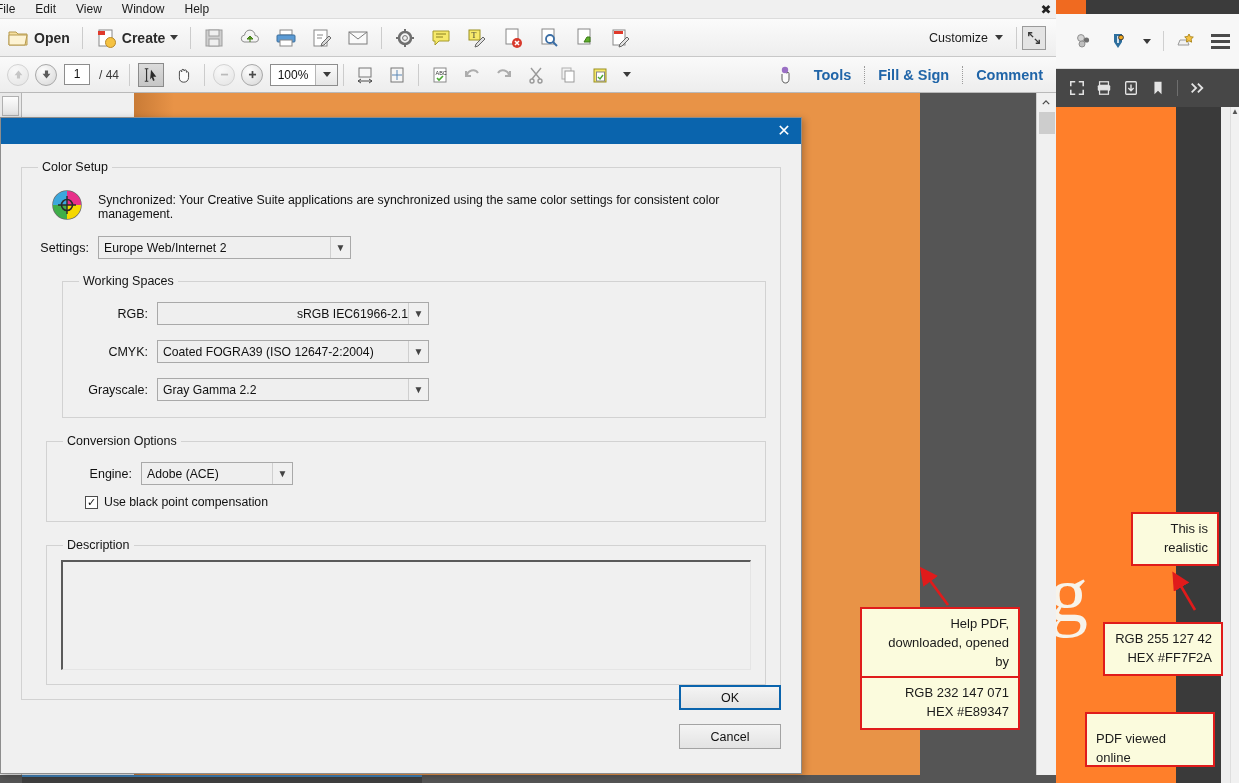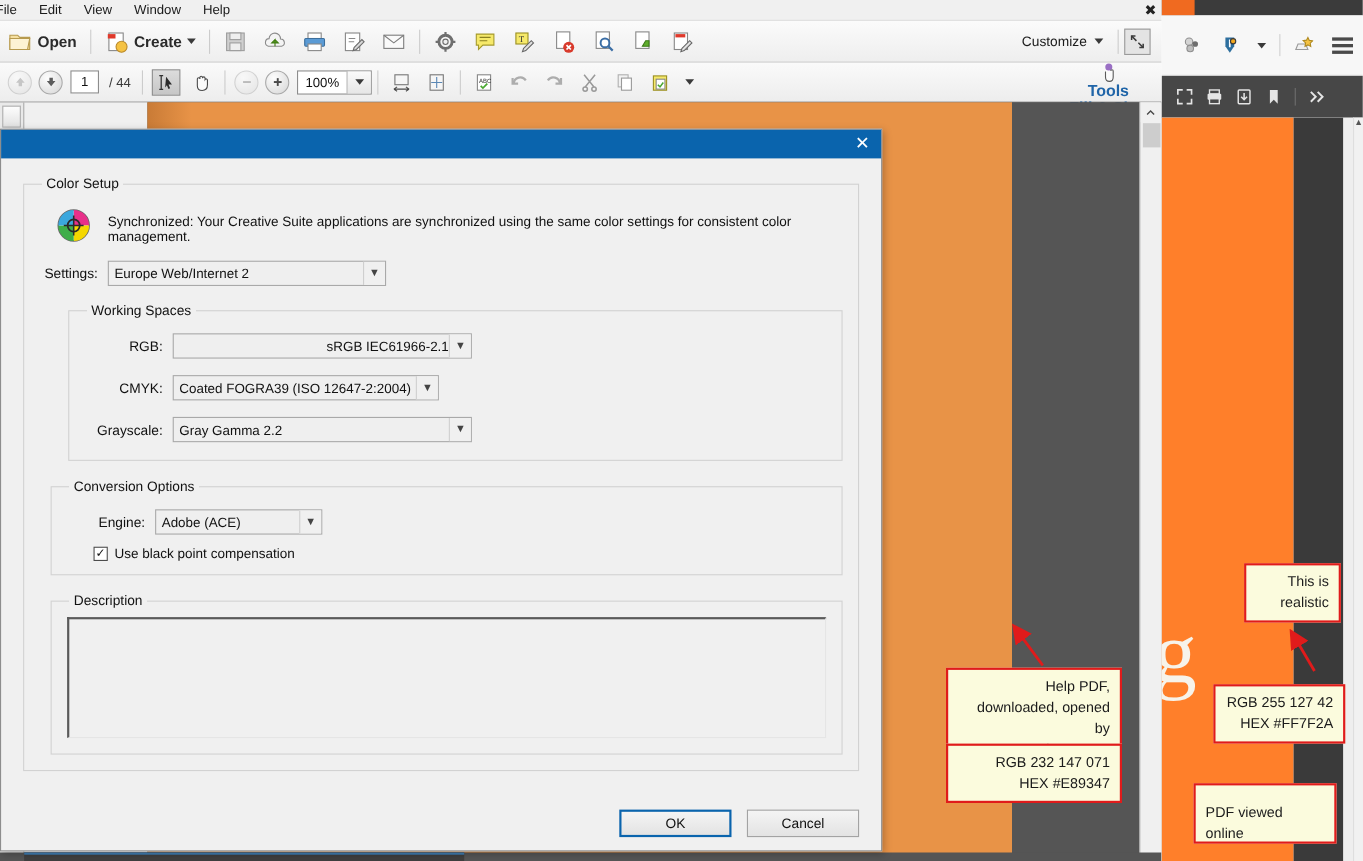--- a/index.html
+++ b/index.html
@@ -92,21 +92,21 @@
     display: flex; align-items: center; margin-left: 4px;
     border: 1px solid #8d8d8d; height: 22px; background: #fff;
   }
   .zoomval { width: 44px; font-size: 12px; text-align: center; color: #111; }
   .zoomdrop {
     width: 22px; height: 20px; border-left: 1px solid #b5b5b5;
     background: linear-gradient(#fafafa,#e6e6e6);
     display: flex; align-items: center; justify-content: center;
   }
   .right-tools {
-    margin-left: auto; display: flex; align-items: center; height: 100%; flex-direction: column;
+    margin-left: auto; display: flex; align-items: center; height: 100%;
   }
   .rt-label {
     font-size: 14.5px; font-weight: bold; color: #2065a8; padding: 0 13px;
   }
   .rt-dot { width: 1px; height: 18px; border-left: 1px dotted #9c9c9c; }
 
   
   .docarea {
     position: absolute; left: 0; top: 93px; width: 1056px; height: 690px;
     background: #555555;
@@ -210,21 +210,21 @@
   .chk { font-size: 11px; color: #111; line-height: 1; }
   .checkrow span.lbl { font-size: 12.3px; color: #111; }
 
   .descbox {
     height: 110px; border-top: 2px solid #5a5a5a; border-left: 2px solid #5a5a5a;
     border-right: 1px solid #e5e5e5; border-bottom: 1px solid #e5e5e5;
     background: #f0f0f0;
   }
 
   .btnrow {
-    position: absolute; right: 20px; bottom: 14px; display: flex; gap: 14px;
+    position: absolute; right: 20px; bottom: 26px; display: flex; gap: 14px; flex-direction: column;
   }
   .btn {
     width: 102px; height: 25px; font-size: 12.5px; color: #111;
     background: linear-gradient(#f4f4f4,#e3e3e3); border: 1px solid #a3a3a3;
     display: flex; align-items: center; justify-content: center;
   }
   .btn.primary { border: 2px solid #0a64ad; }
 
   
   #browser {
@@ -646,21 +646,21 @@
               <div class="combo" style="width:272px;background:#efefef;text-align:right;">
                 <span class="val">sRGB IEC61966-2.1</span>
                 <span class="arrow">
                     <span class="chev">▼</span>
                   </span>
               </div>
             </div>
 
             <div class="fld-row">
               <span class="fld-label" style="width:80px;">CMYK:</span>
-              <div class="combo" style="width:242px;background:#efefef;">
+              <div class="combo" style="width:272px;background:#efefef;">
                 <span class="val">Coated FOGRA39 (ISO 12647-2:2004)</span>
                 <span class="arrow">
                     <span class="chev">▼</span>
                   </span>
               </div>
             </div>
 
             <div class="fld-row" style="margin-bottom:2px;">
               <span class="fld-label" style="width:80px;">Grayscale:</span>
               <div class="combo" style="width:272px;background:#efefef;">

